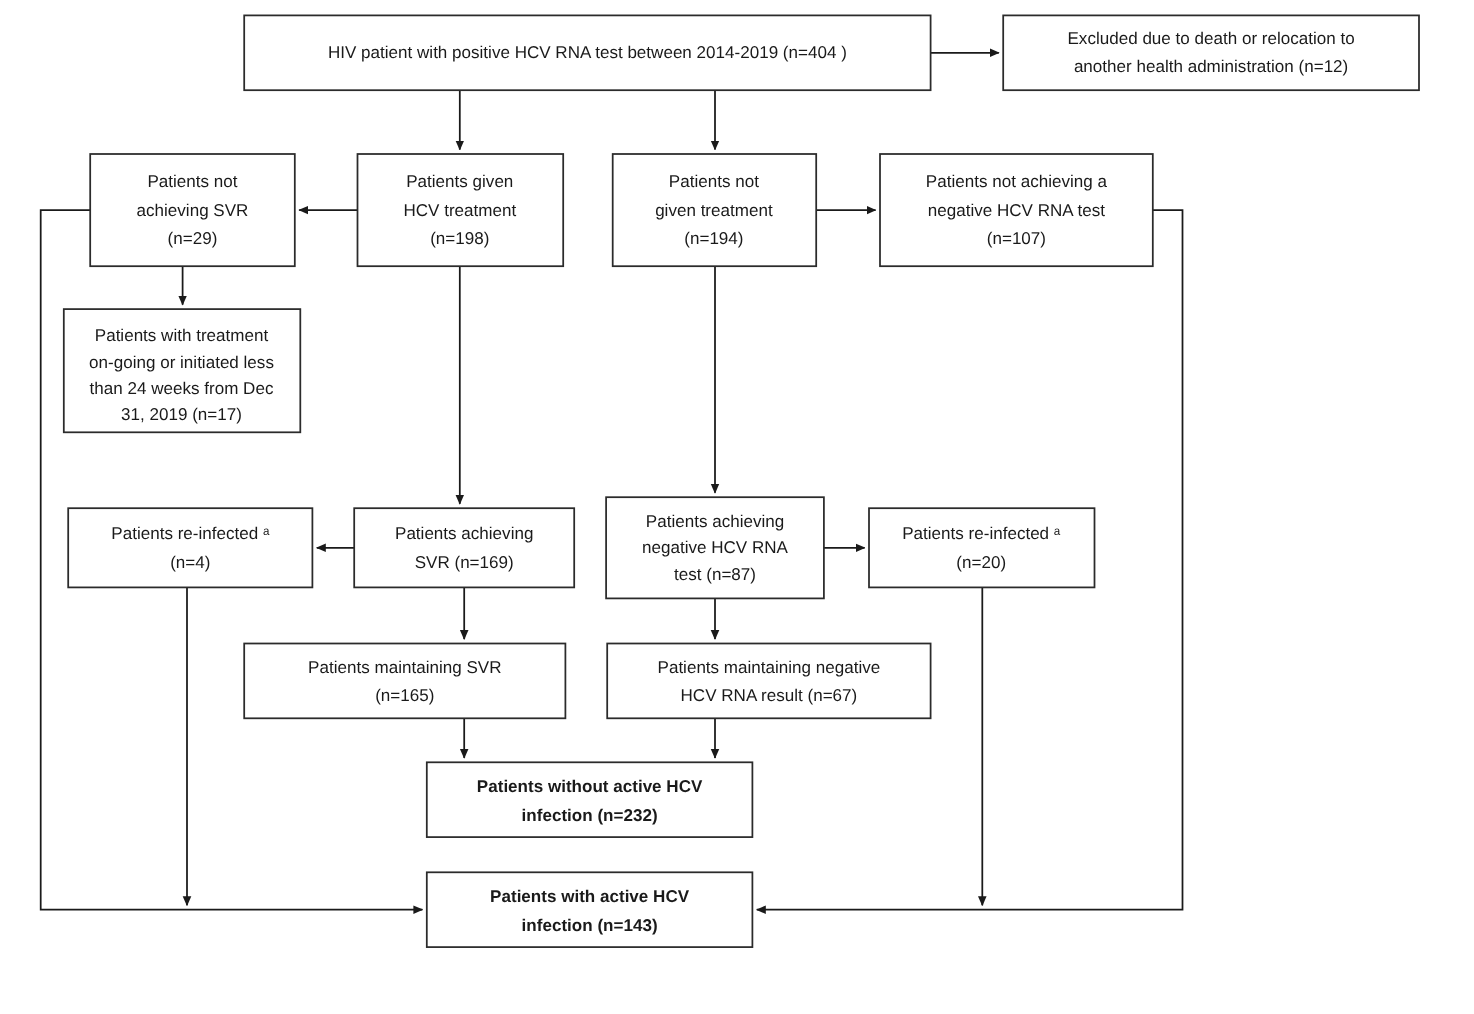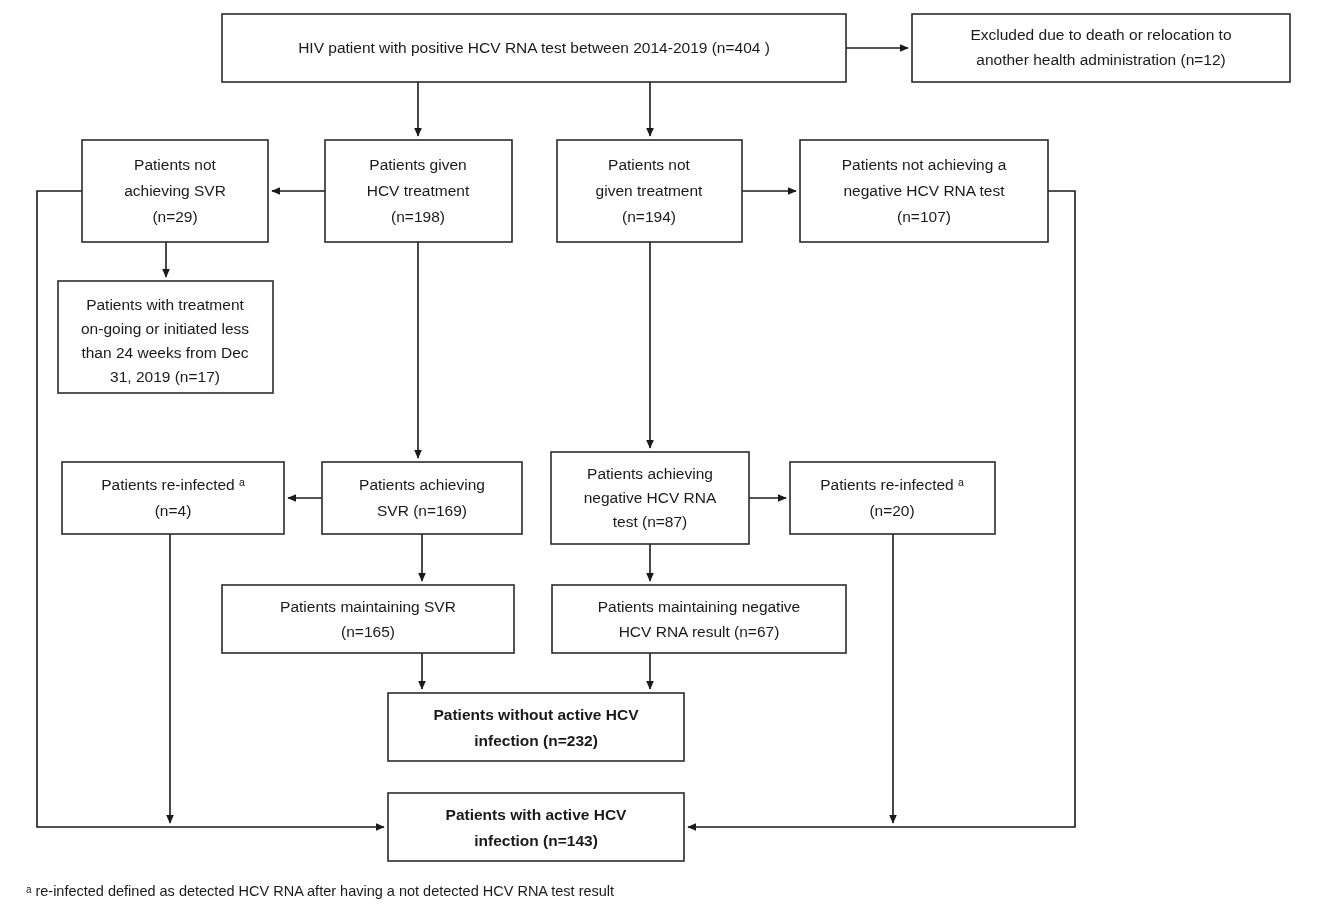--- a/index.html
+++ b/index.html
@@ -202,15 +202,14 @@
 
       <g>
         <rect class="node-rect" x="388" y="793" width="296" height="68"></rect>
         <text class="node-text bold" x="536" y="816">Patients with active HCV</text>
         <text class="node-text bold" x="536" y="842">infection (n=143)</text>
       </g>
 
     </g>
   </svg>
 
-  <div class="footnote">ᵃ re-infected  defined  as detected  HCV RNA after having a not detected  HCV RNA test result</div>
 
 </div>
 
 </body></html>

